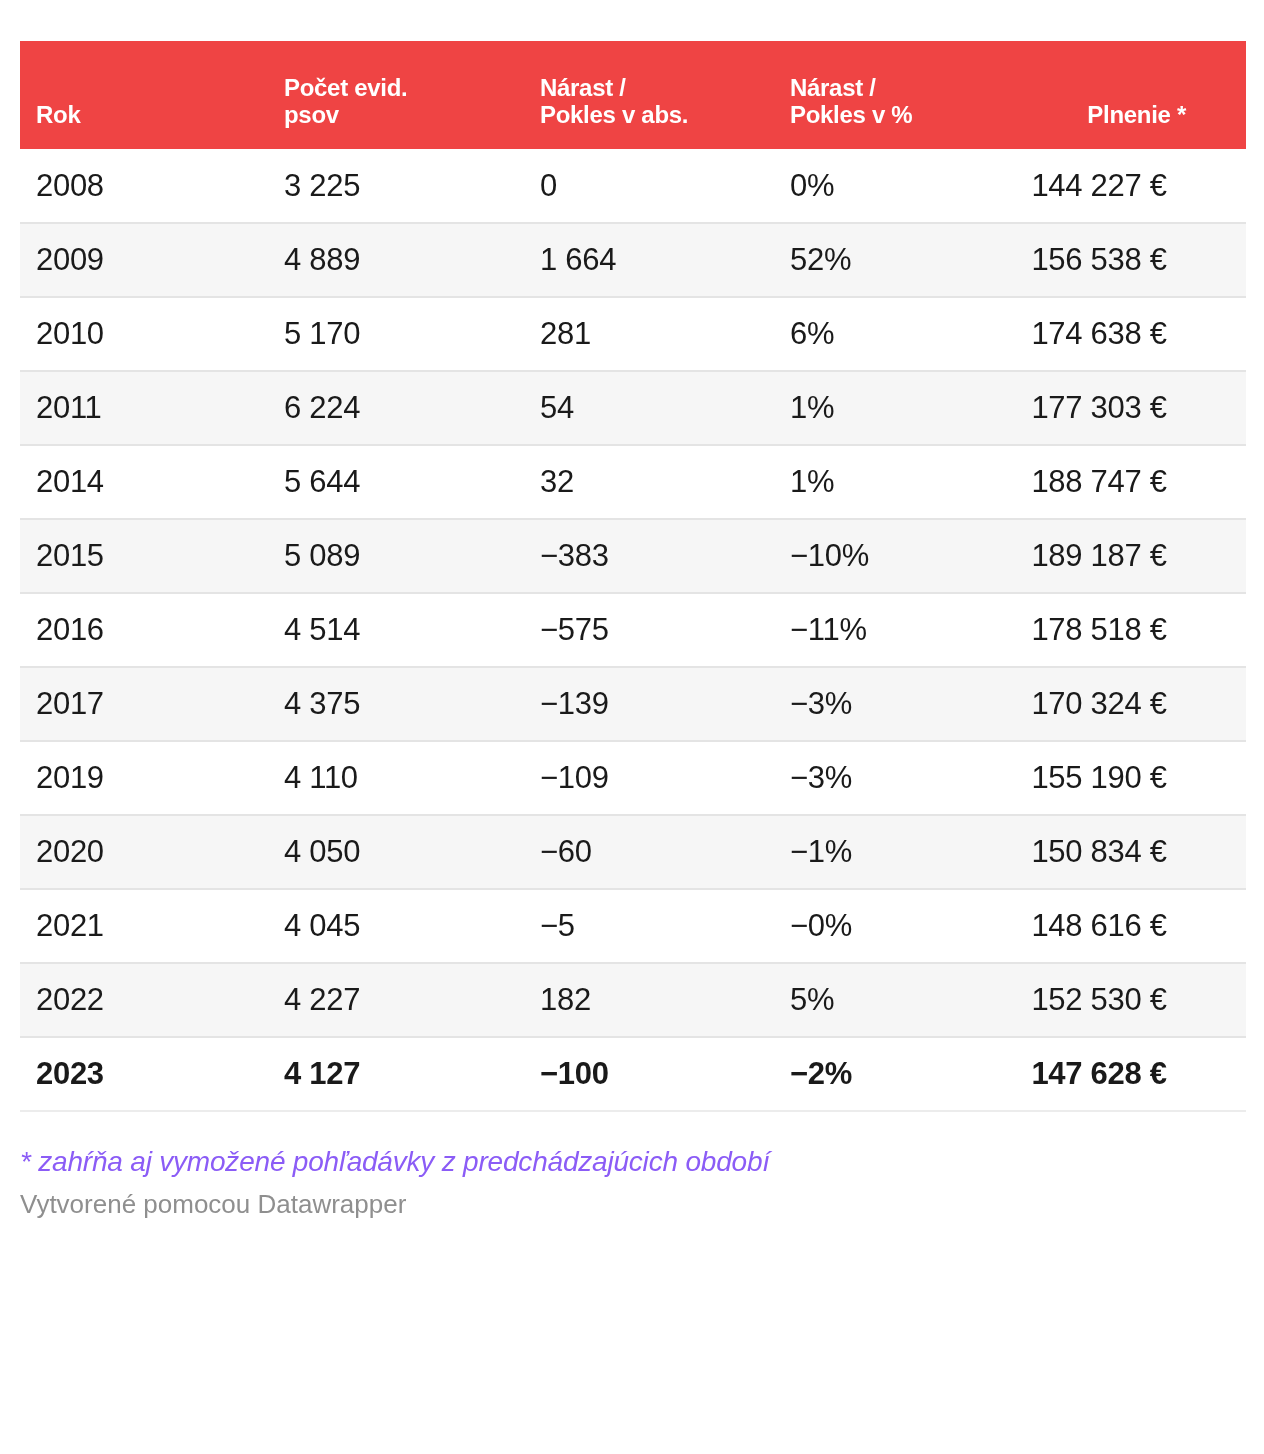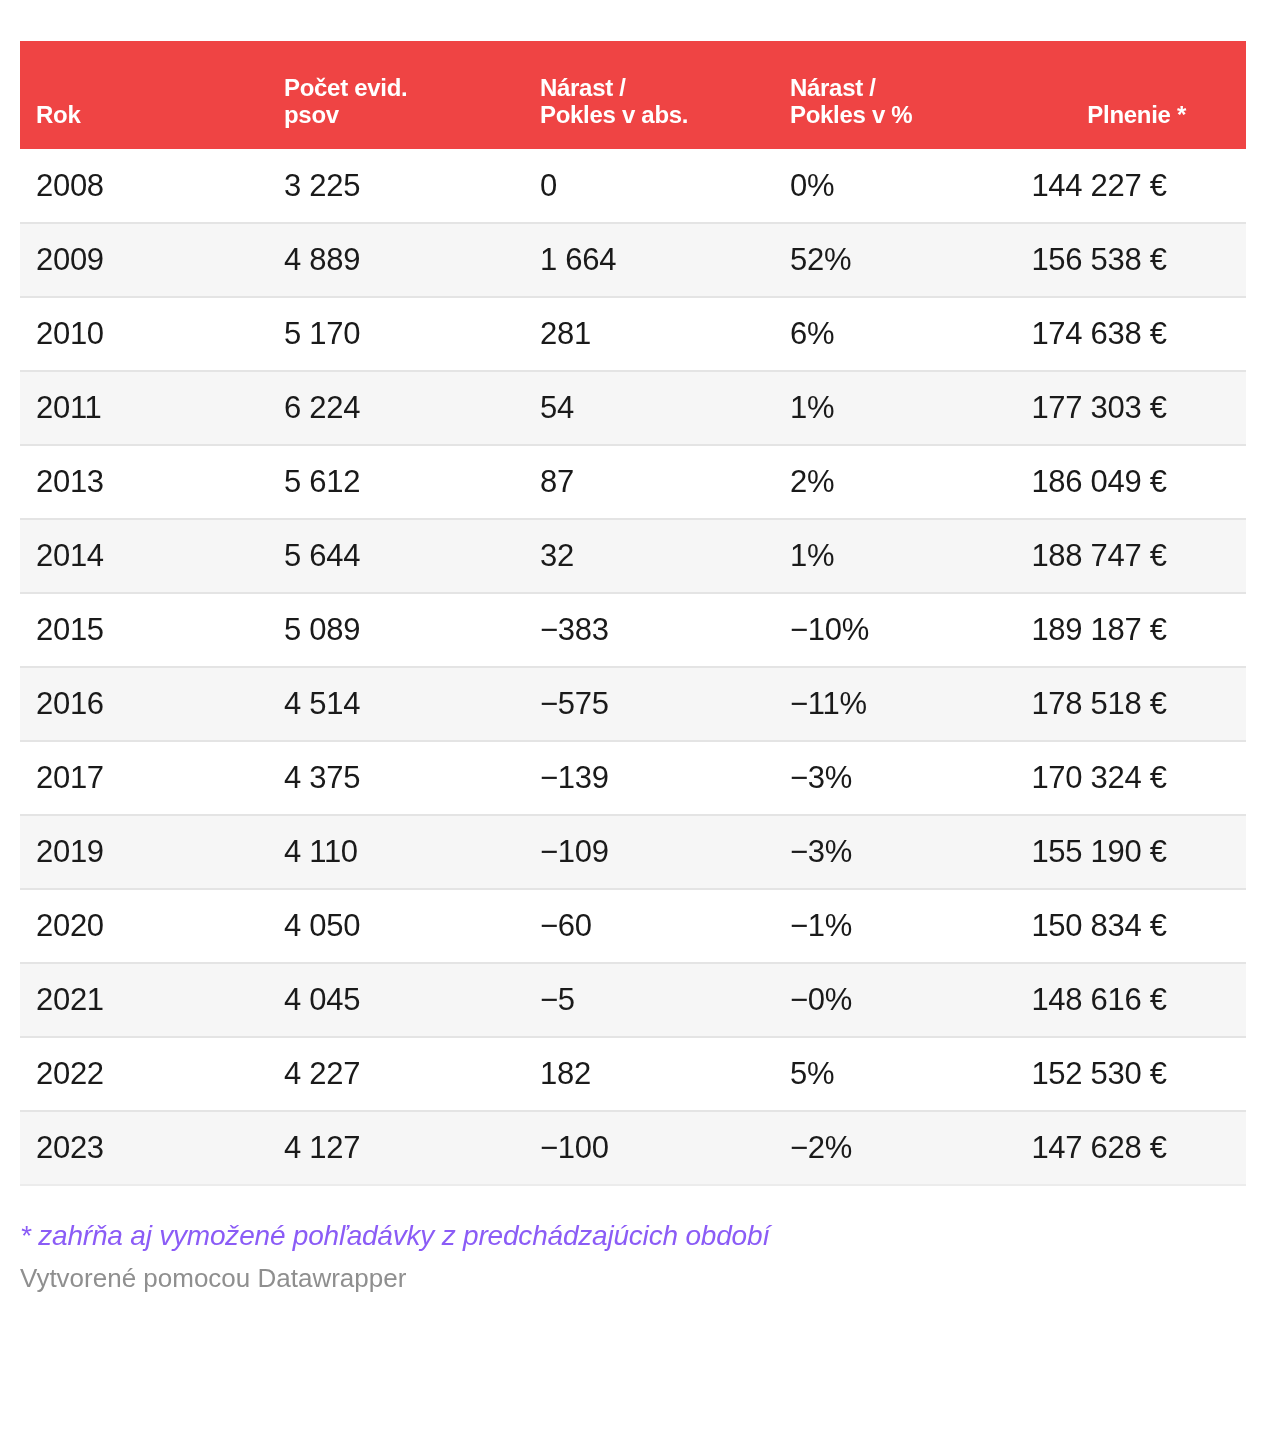--- a/index.html
+++ b/index.html
@@ -64,20 +64,21 @@
     padding-left: 0;
   }
   tbody tr:nth-child(even) td {
     background: #f6f6f6;
   }
   tbody tr + tr td {
     border-top: 2px solid #e4e4e4;
   }
   tbody tr:last-child td {
     border-bottom: 2px solid #ececec;
+    font-weight: bold;
   }
 
   .footnote {
     margin-top: 34px;
     font-size: 28px;
     font-style: italic;
     color: #8b5cf6;
     letter-spacing: -0.2px;
   }
   .attribution {
@@ -134,27 +135,20 @@
         <td class="right">174 638 €</td>
       </tr>
       <tr>
         <td>2011</td>
         <td>6 224</td>
         <td>54</td>
         <td>1%</td>
         <td class="right">177 303 €</td>
       </tr>
       <tr>
-        <td>2013</td>
-        <td>5 612</td>
-        <td>87</td>
-        <td>2%</td>
-        <td class="right">186 049 €</td>
-      </tr>
-      <tr>
         <td>2014</td>
         <td>5 644</td>
         <td>32</td>
         <td>1%</td>
         <td class="right">188 747 €</td>
       </tr>
       <tr>
         <td>2015</td>
         <td>5 089</td>
         <td>−383</td>

